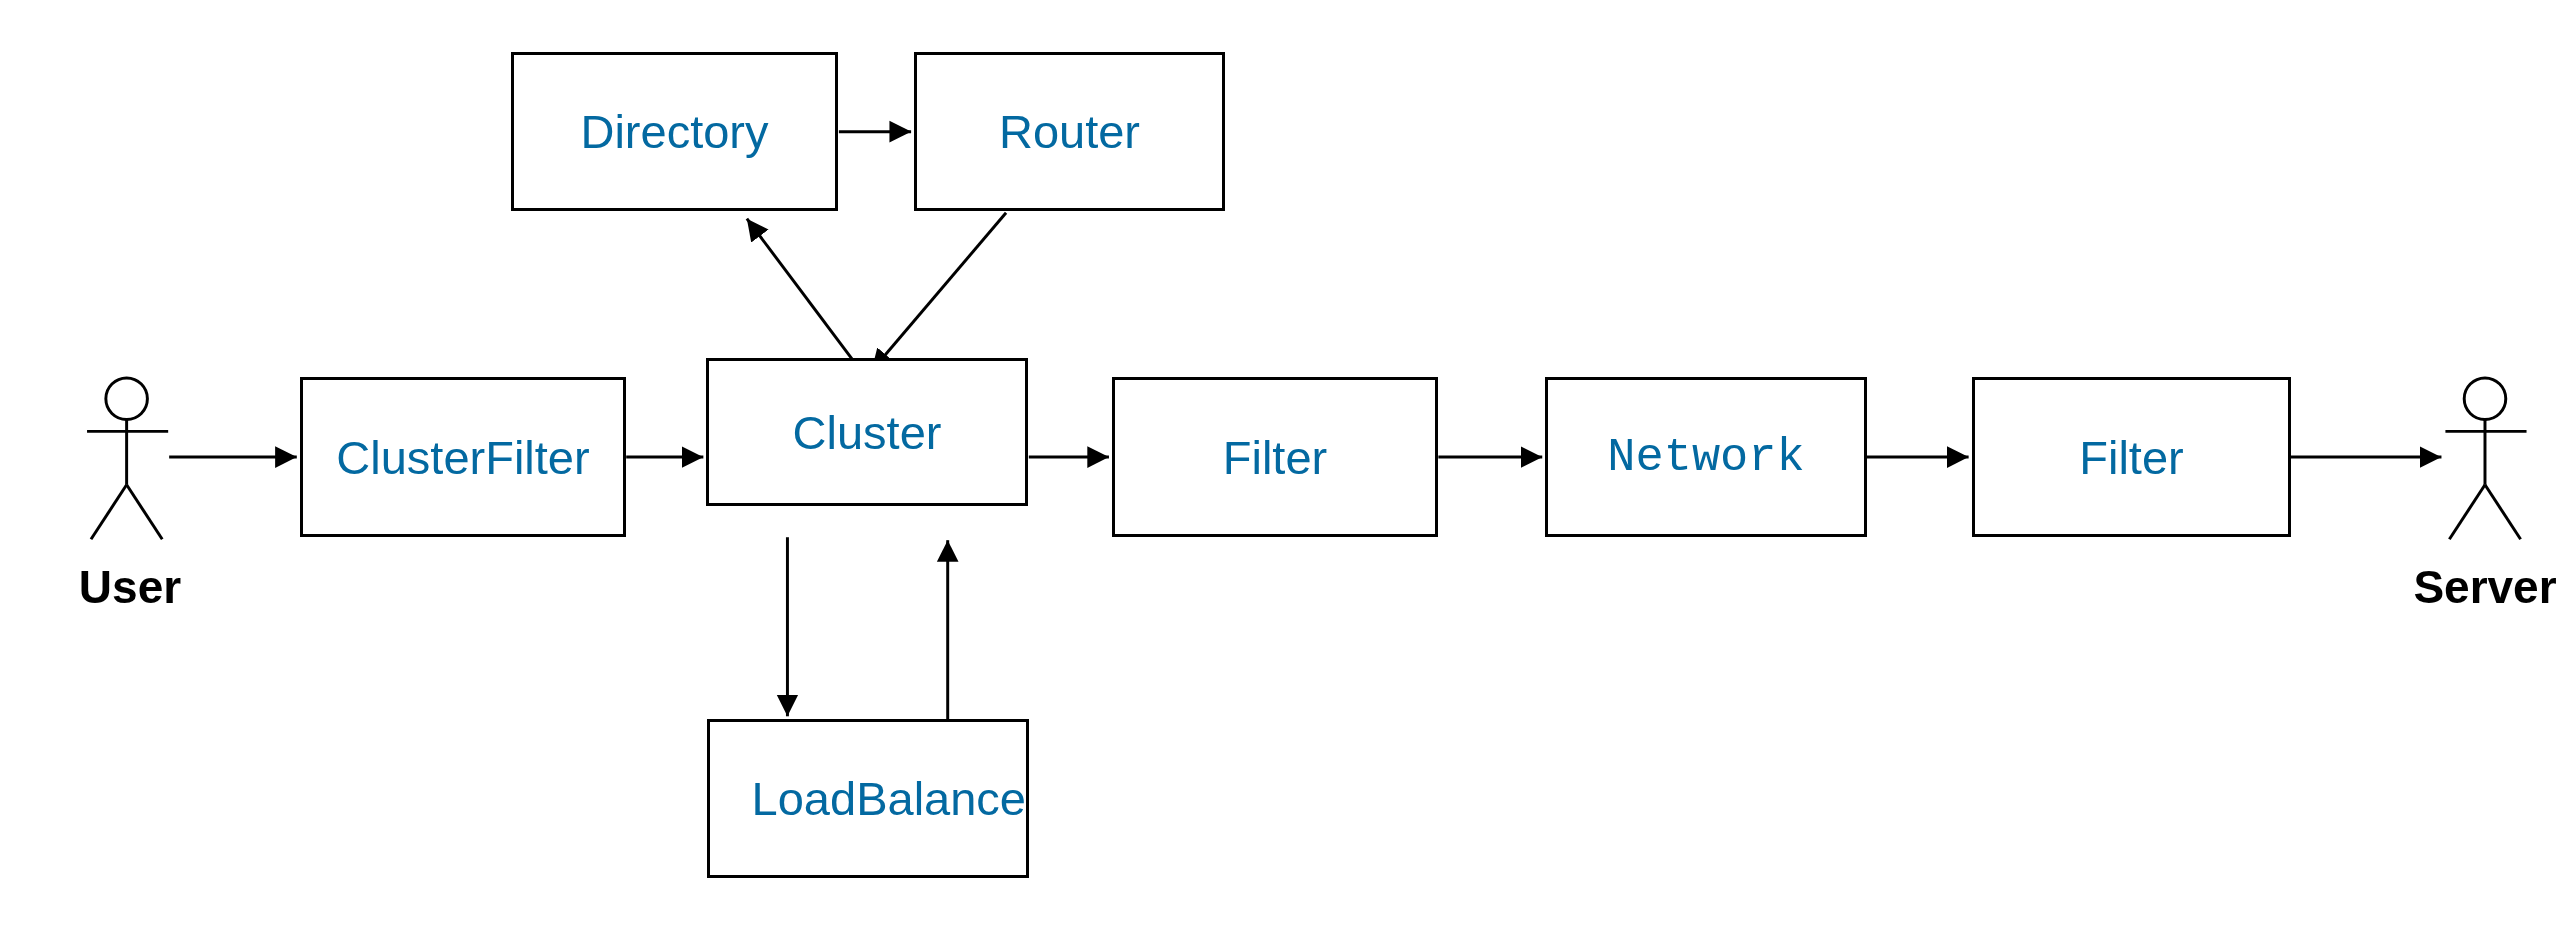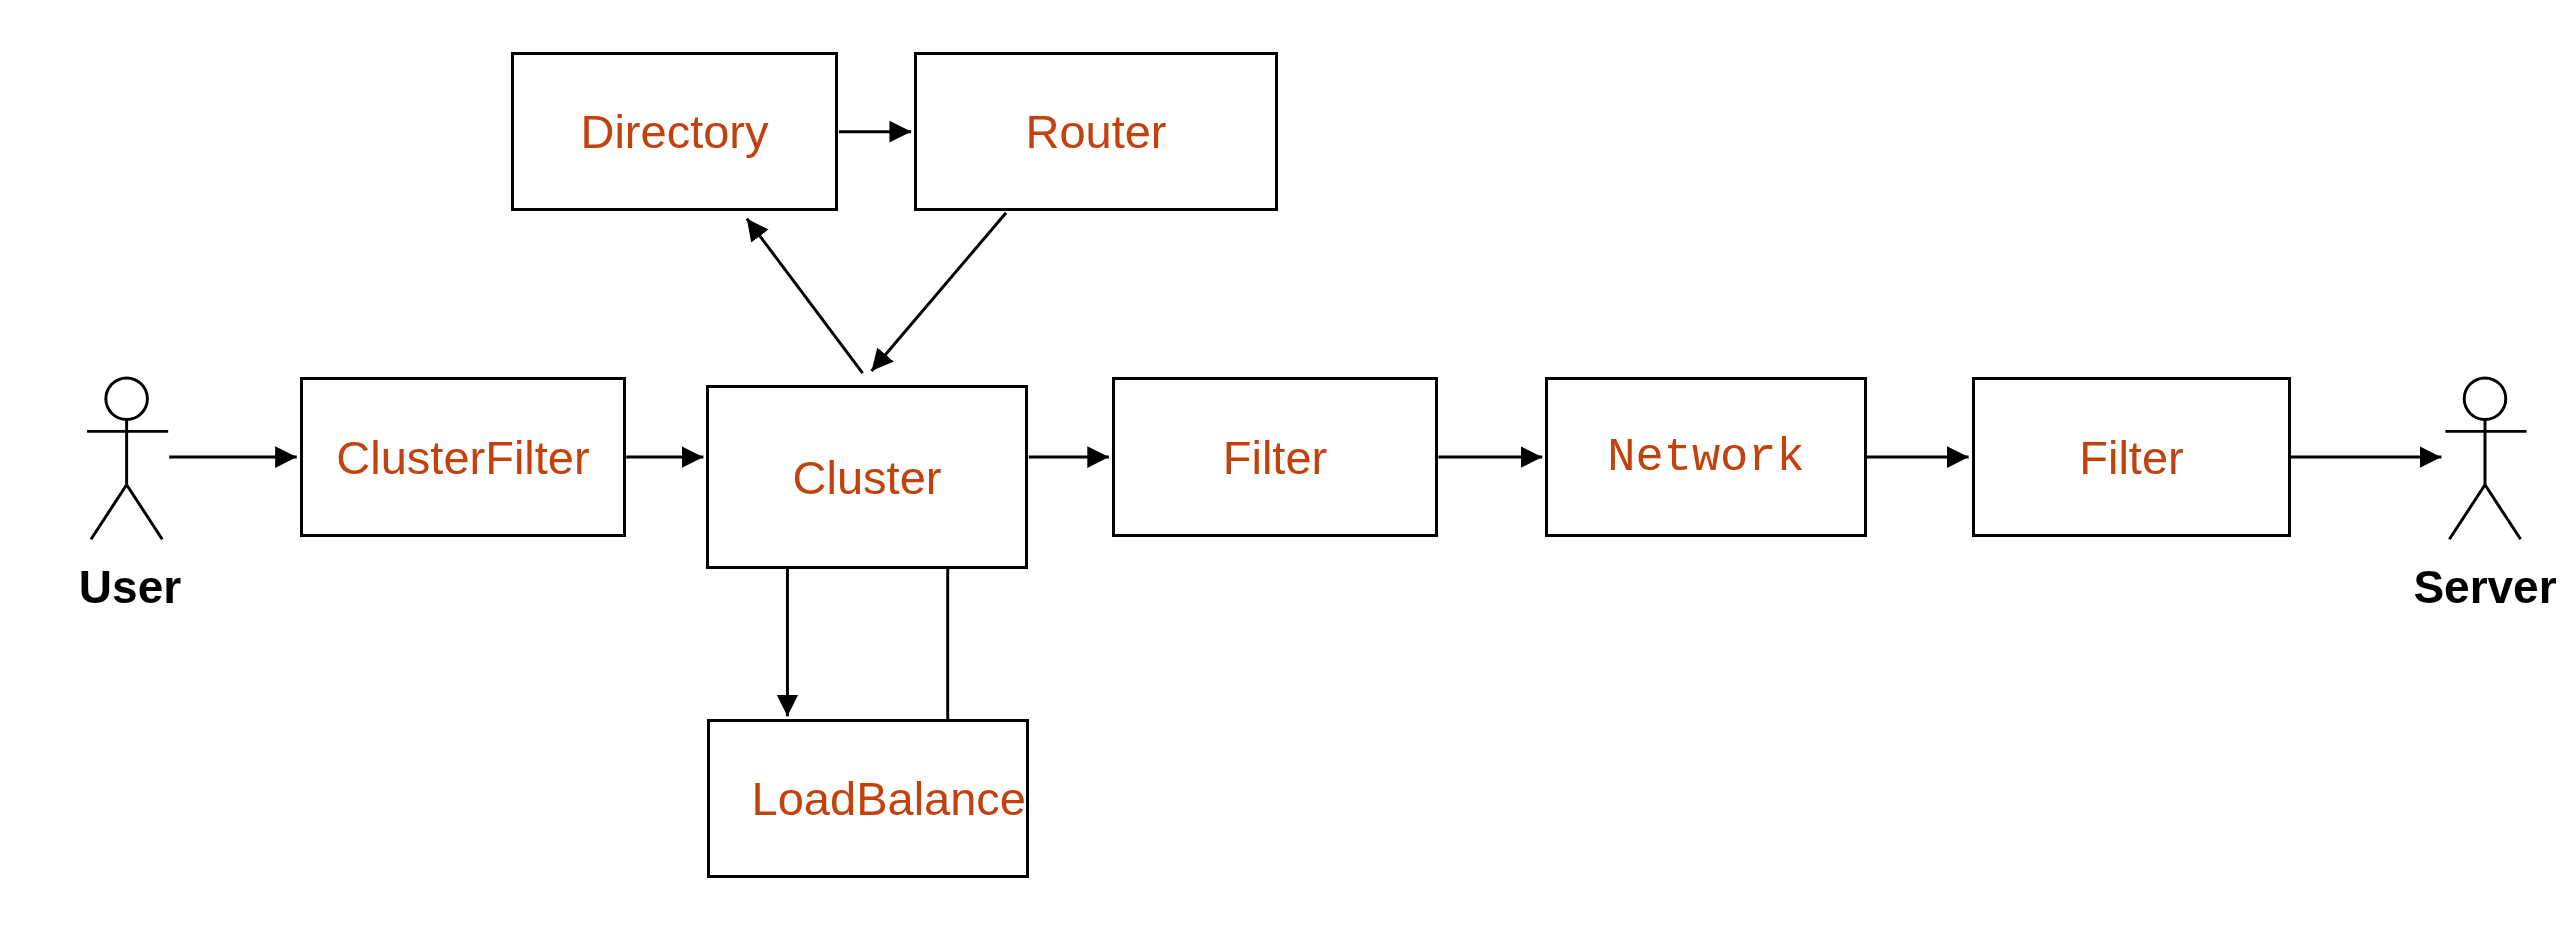--- a/index.html
+++ b/index.html
@@ -18,36 +18,36 @@
   }
   .node {
     position: absolute;
     box-sizing: border-box;
     border: 3px solid #000000;
     background: #ffffff;
     display: flex;
     align-items: center;
     justify-content: center;
     font-size: 47px;
-    color: #c2410c;
+    color: #0369a1;
     white-space: nowrap;
   }
   .actor-label {
     position: absolute;
     text-align: center;
     font-size: 46px;
     color: #000000;
     white-space: nowrap;
     font-weight: bold;
   }
   
   #node-directory     { left: 511px;  top: 52px;  width: 327px; height: 159px; }
-  #node-router        { left: 914px;  top: 52px;  width: 364px; height: 159px; }
+  #node-router        { left: 914px;  top: 52px;  width: 311px; height: 159px; }
   #node-clusterfilter { left: 300px;  top: 377px; width: 326px; height: 160px; }
-  #node-cluster       { left: 706px;  top: 385px; width: 322px; height: 184px; text-align: right; }
+  #node-cluster       { left: 706px;  top: 358px; width: 322px; height: 148px; text-align: right; }
   #node-filter-left   { left: 1112px; top: 377px; width: 326px; height: 160px; }
   #node-network       { left: 1545px; top: 377px; width: 322px; height: 160px; font-family: Liberation Mono, monospace; }
   #node-filter-right  { left: 1972px; top: 377px; width: 319px; height: 160px; }
   #node-loadbalance   { left: 707px;  top: 719px; width: 322px; height: 159px; justify-content: flex-end; }
   #label-user   { left: 28px;   top: 560px; width: 204px; }
   #label-server { left: 2386px; top: 560px; width: 198px; }
 </style>
 </head>
 <body>
 

